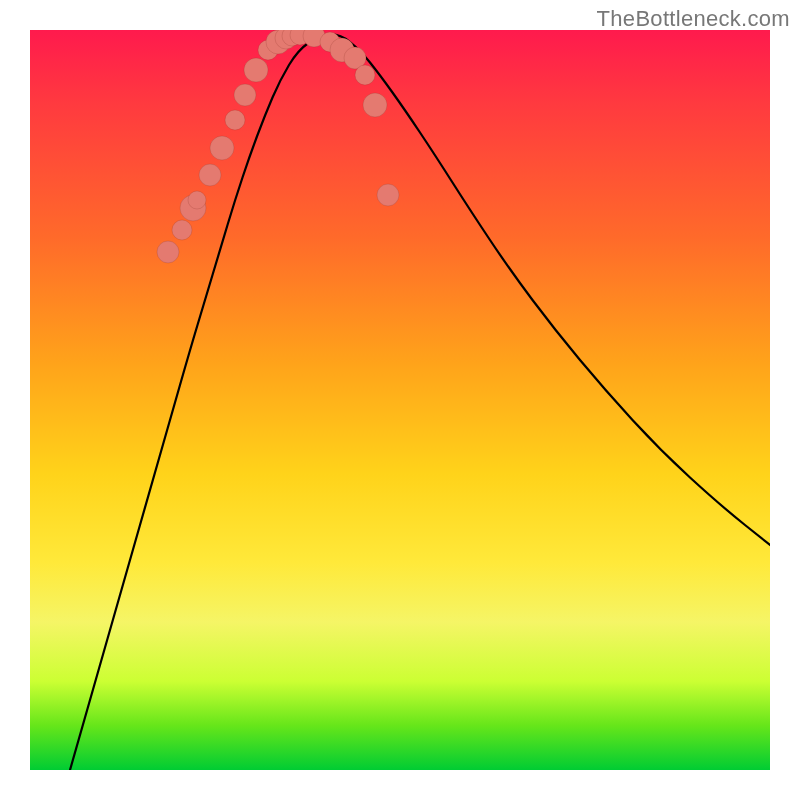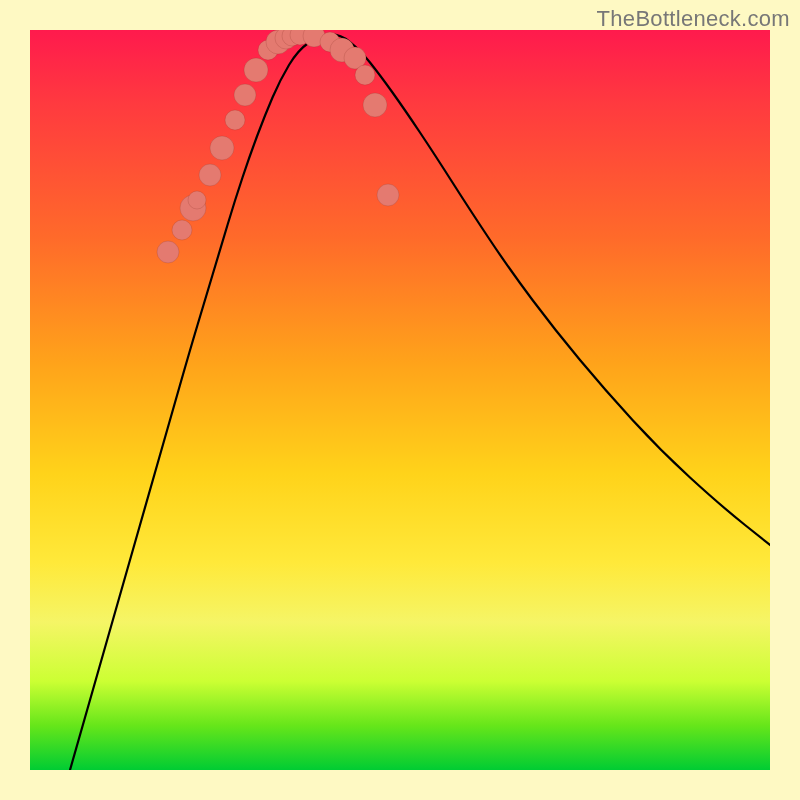--- a/index.html
+++ b/index.html
@@ -7,21 +7,21 @@
     padding: 0;
     width: 800px;
     height: 800px;
     overflow: hidden;
     background: #000;
     font-family: Arial, Helvetica, sans-serif;
   }
   .frame {
     position: absolute;
     inset: 0;
-    background: #fef9c3;
+    background: #ffffff;
   }
   .plot-area {
     position: absolute;
     left: 30px;
     top: 30px;
     width: 740px;
     height: 740px;
     overflow: hidden;
   }
   .gradient {

